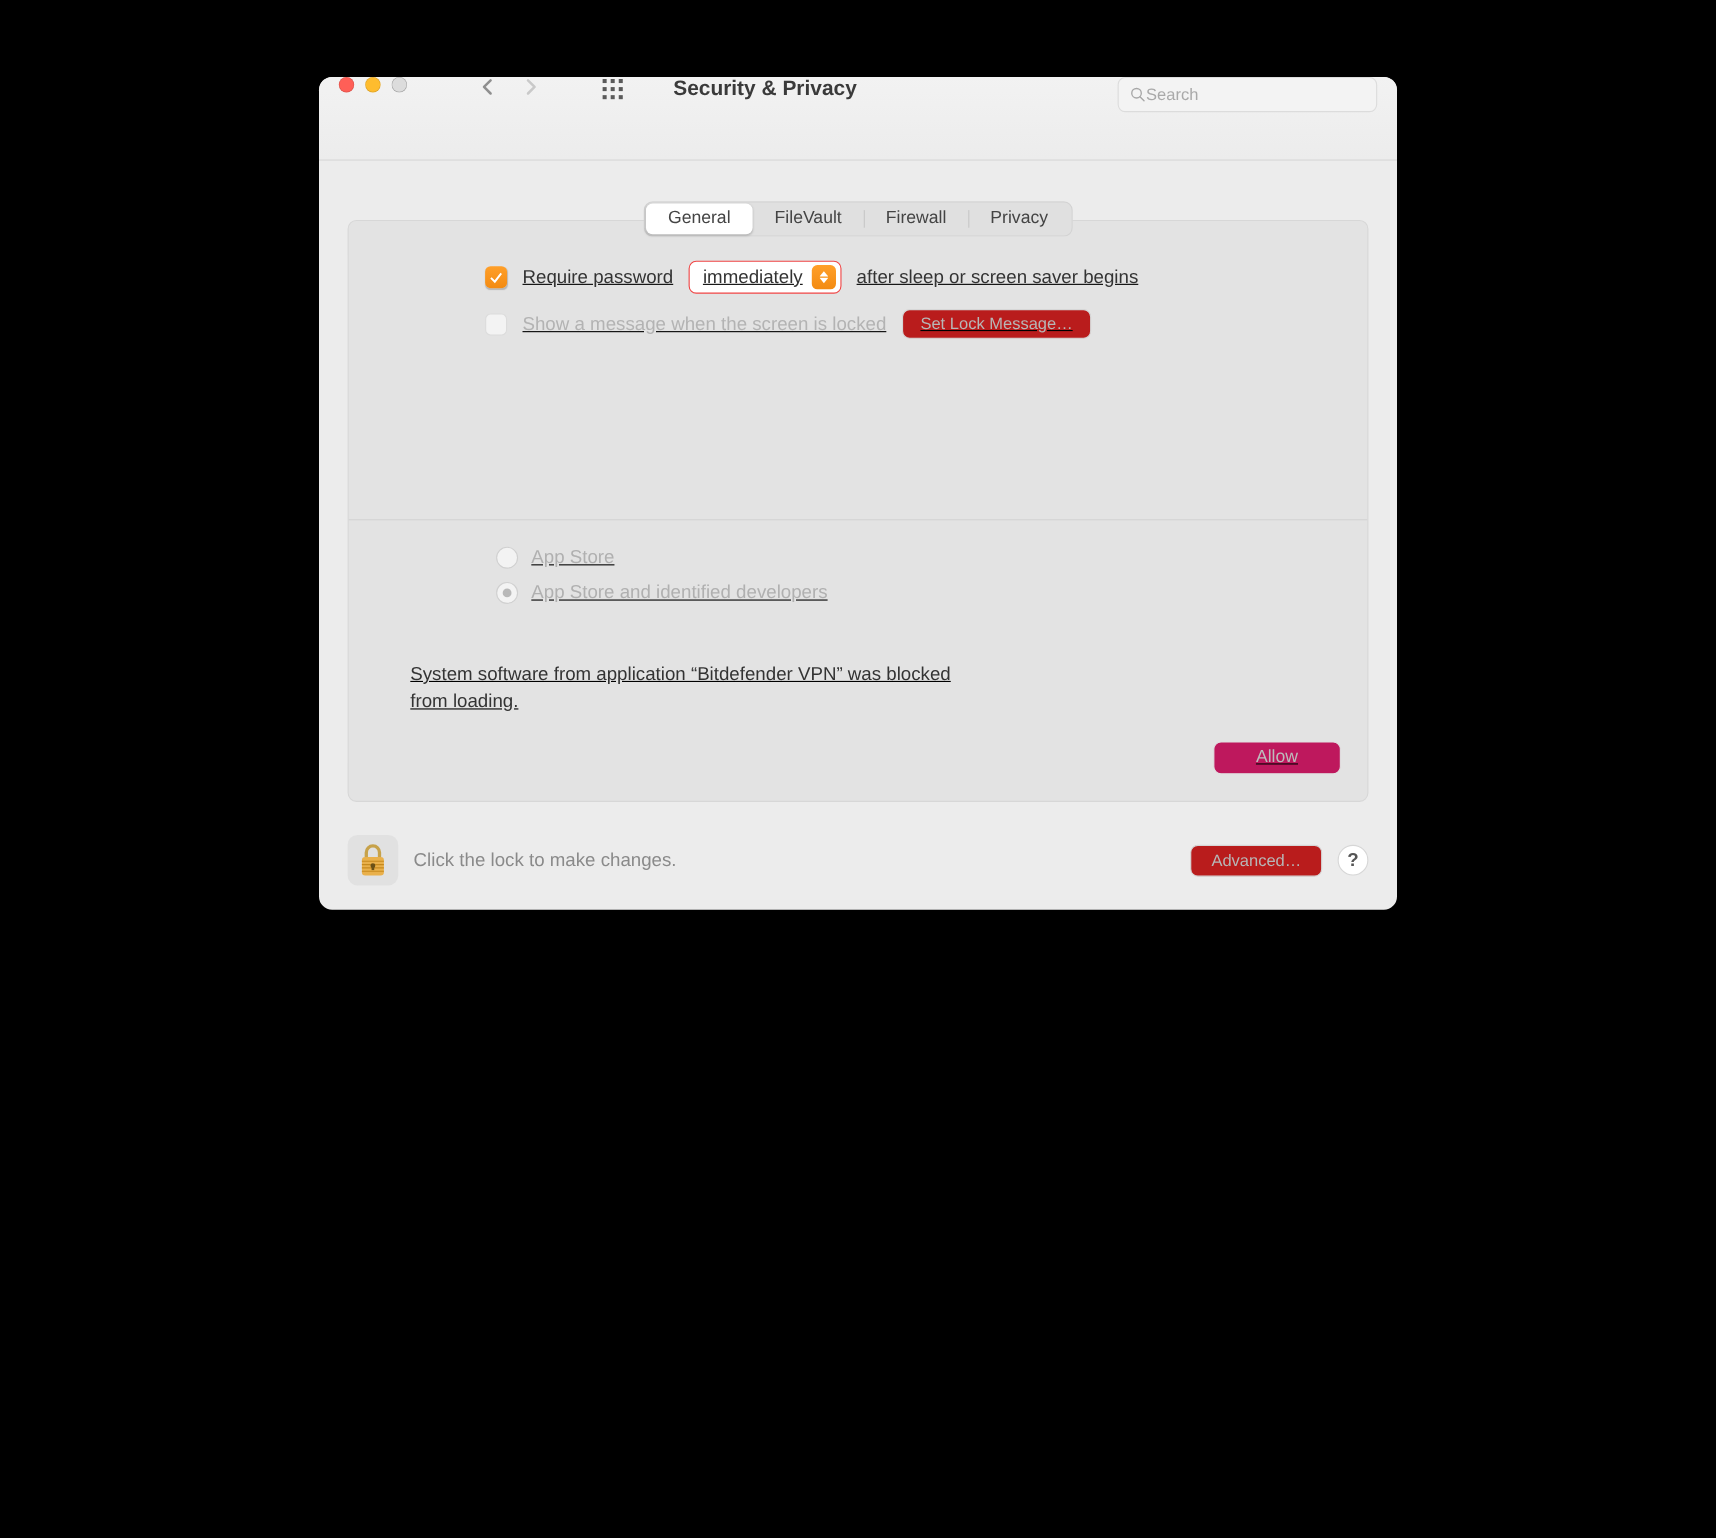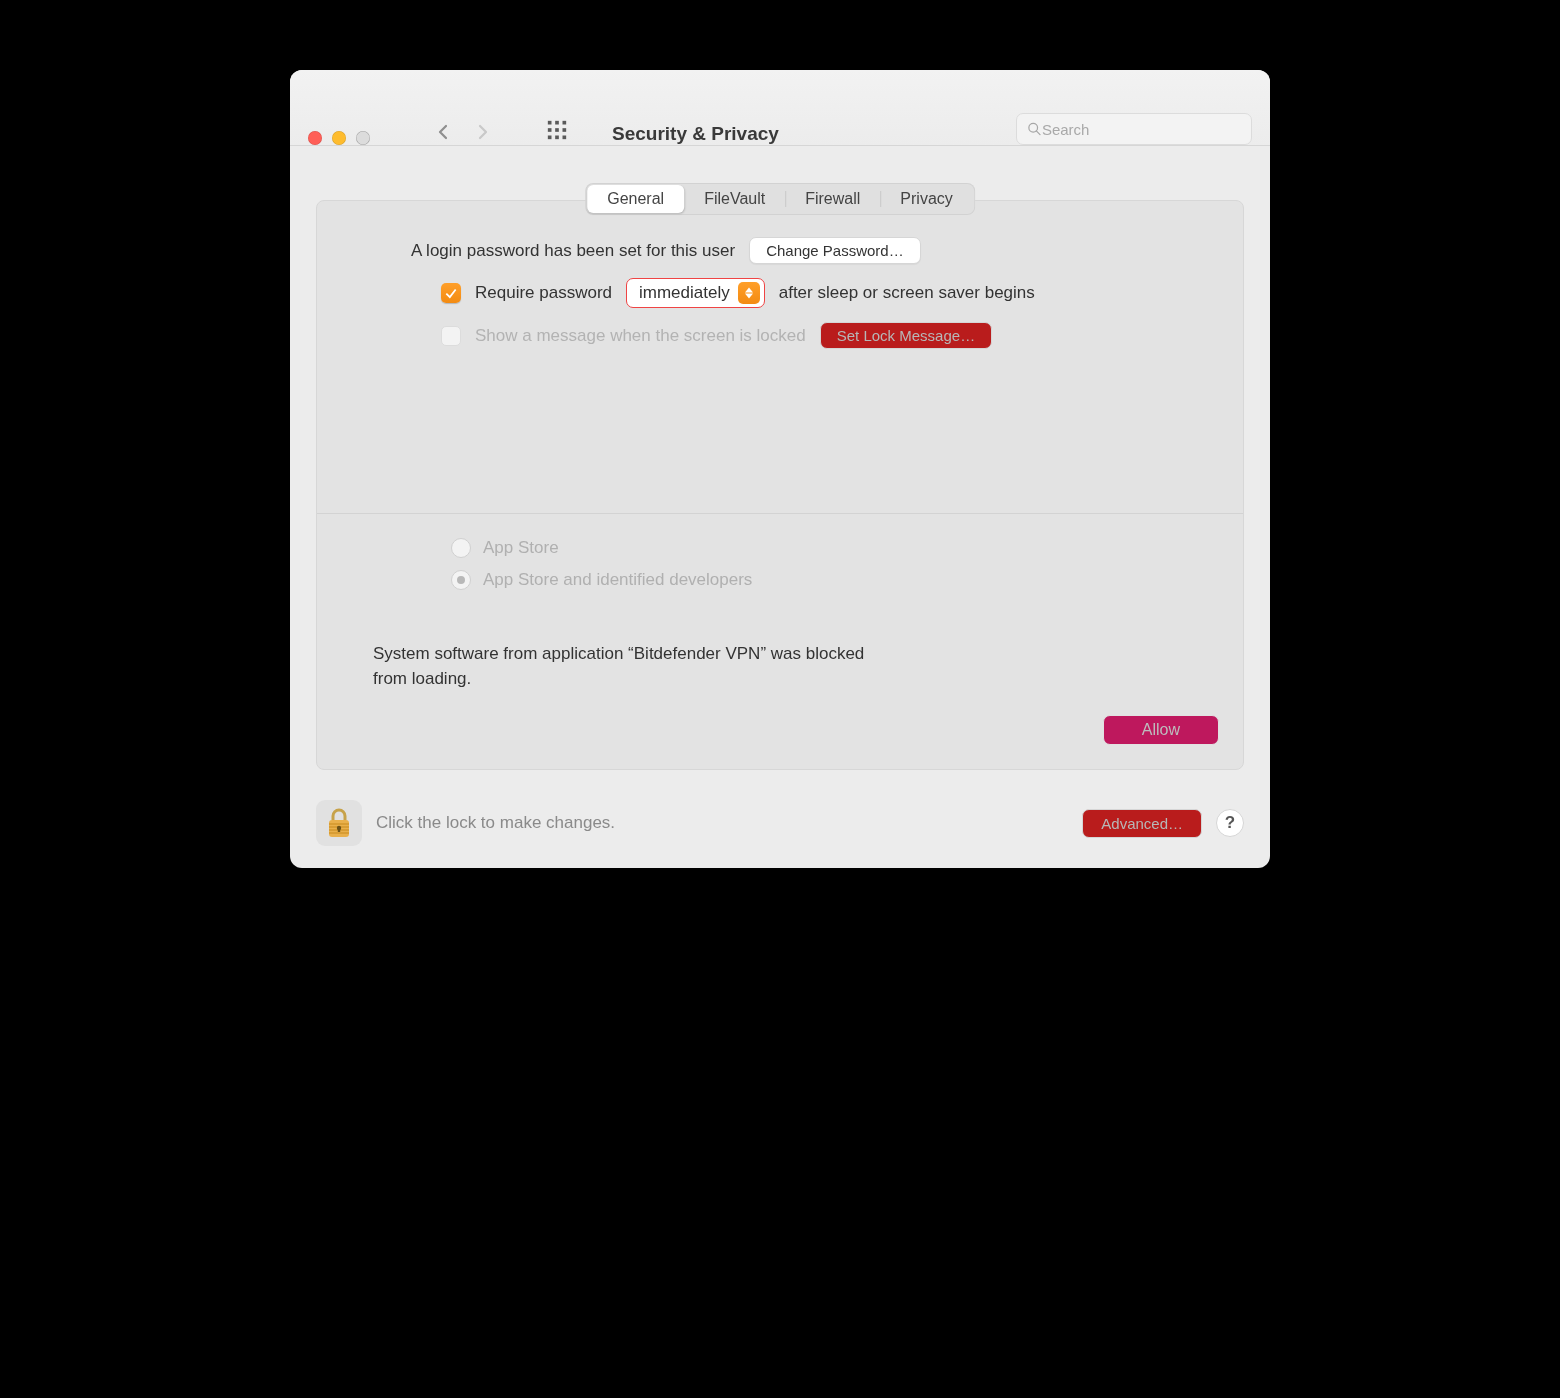--- a/index.html
+++ b/index.html
@@ -17,21 +17,21 @@
       width: 980px;
       background: #ececec;
       border-radius: 12px;
       box-shadow: 0 30px 60px rgba(0,0,0,.5);
       overflow: hidden;
     }
     .titlebar {
       height: 76px;
       padding: 0 18px;
       display: flex;
-      align-items: flex-end;
+      align-items: flex-start;
       border-bottom: 1px solid #d6d6d6;
       background: linear-gradient(#f2f2f2, #ececec);
       gap: 24px;
     }
     .traffic { display:flex; gap:10px; }
     .traffic .dot { width:14px; height:14px; border-radius:50%; }
     .dot.red    { background:#ff5f57; box-shadow: inset 0 0 0 .5px rgba(0,0,0,.15); }
     .dot.yellow { background:#febc2e; box-shadow: inset 0 0 0 .5px rgba(0,0,0,.15); }
     .dot.green  { background:#dcdcdc; box-shadow: inset 0 0 0 .5px rgba(0,0,0,.25); }
     .navarrows { display:flex; gap:22px; margin-left: 40px; color:#9a9a9a; }
@@ -51,20 +51,21 @@
       padding:0 10px;
       color:#9e9e9e;
     }
     .search input {
       border:none; background:transparent; outline:none;
       font-size:15px; color:#4d7c0f; width:100%;
     }
     .search input::placeholder { color:#a9a9a9; }
     .content {
       padding: 36px 26px 14px 26px;
+      text-decoration: underline;
     }
     .panel {
       background:#e3e3e3;
       border:1px solid #d7d7d7;
       border-radius:8px;
       padding: 36px 24px 24px 24px;
       position:relative;
       margin-top: 18px;
     }
     .tabbar {
@@ -250,24 +251,20 @@
 
     <div class="panel">
 
       <div class="tabbar">
         <div class="tab active">General</div>
         <div class="tab">FileVault</div>
         <div class="tab">Firewall</div>
         <div class="tab">Privacy</div>
       </div>
 
-      <div class="row">
-        <span>A login password has been set for this user</span>
-        <button class="btn">Change Password…</button>
-      </div>
 
       <div class="row" style="margin-left:100px;">
         <div class="checkbox checked">
           <svg viewBox="0 0 24 24">
               <path d="M4 13 L10 19 L20 6"></path>
             </svg>
         </div>
         <span>Require password</span>
         <div class="popup">
           <span>immediately</span>

